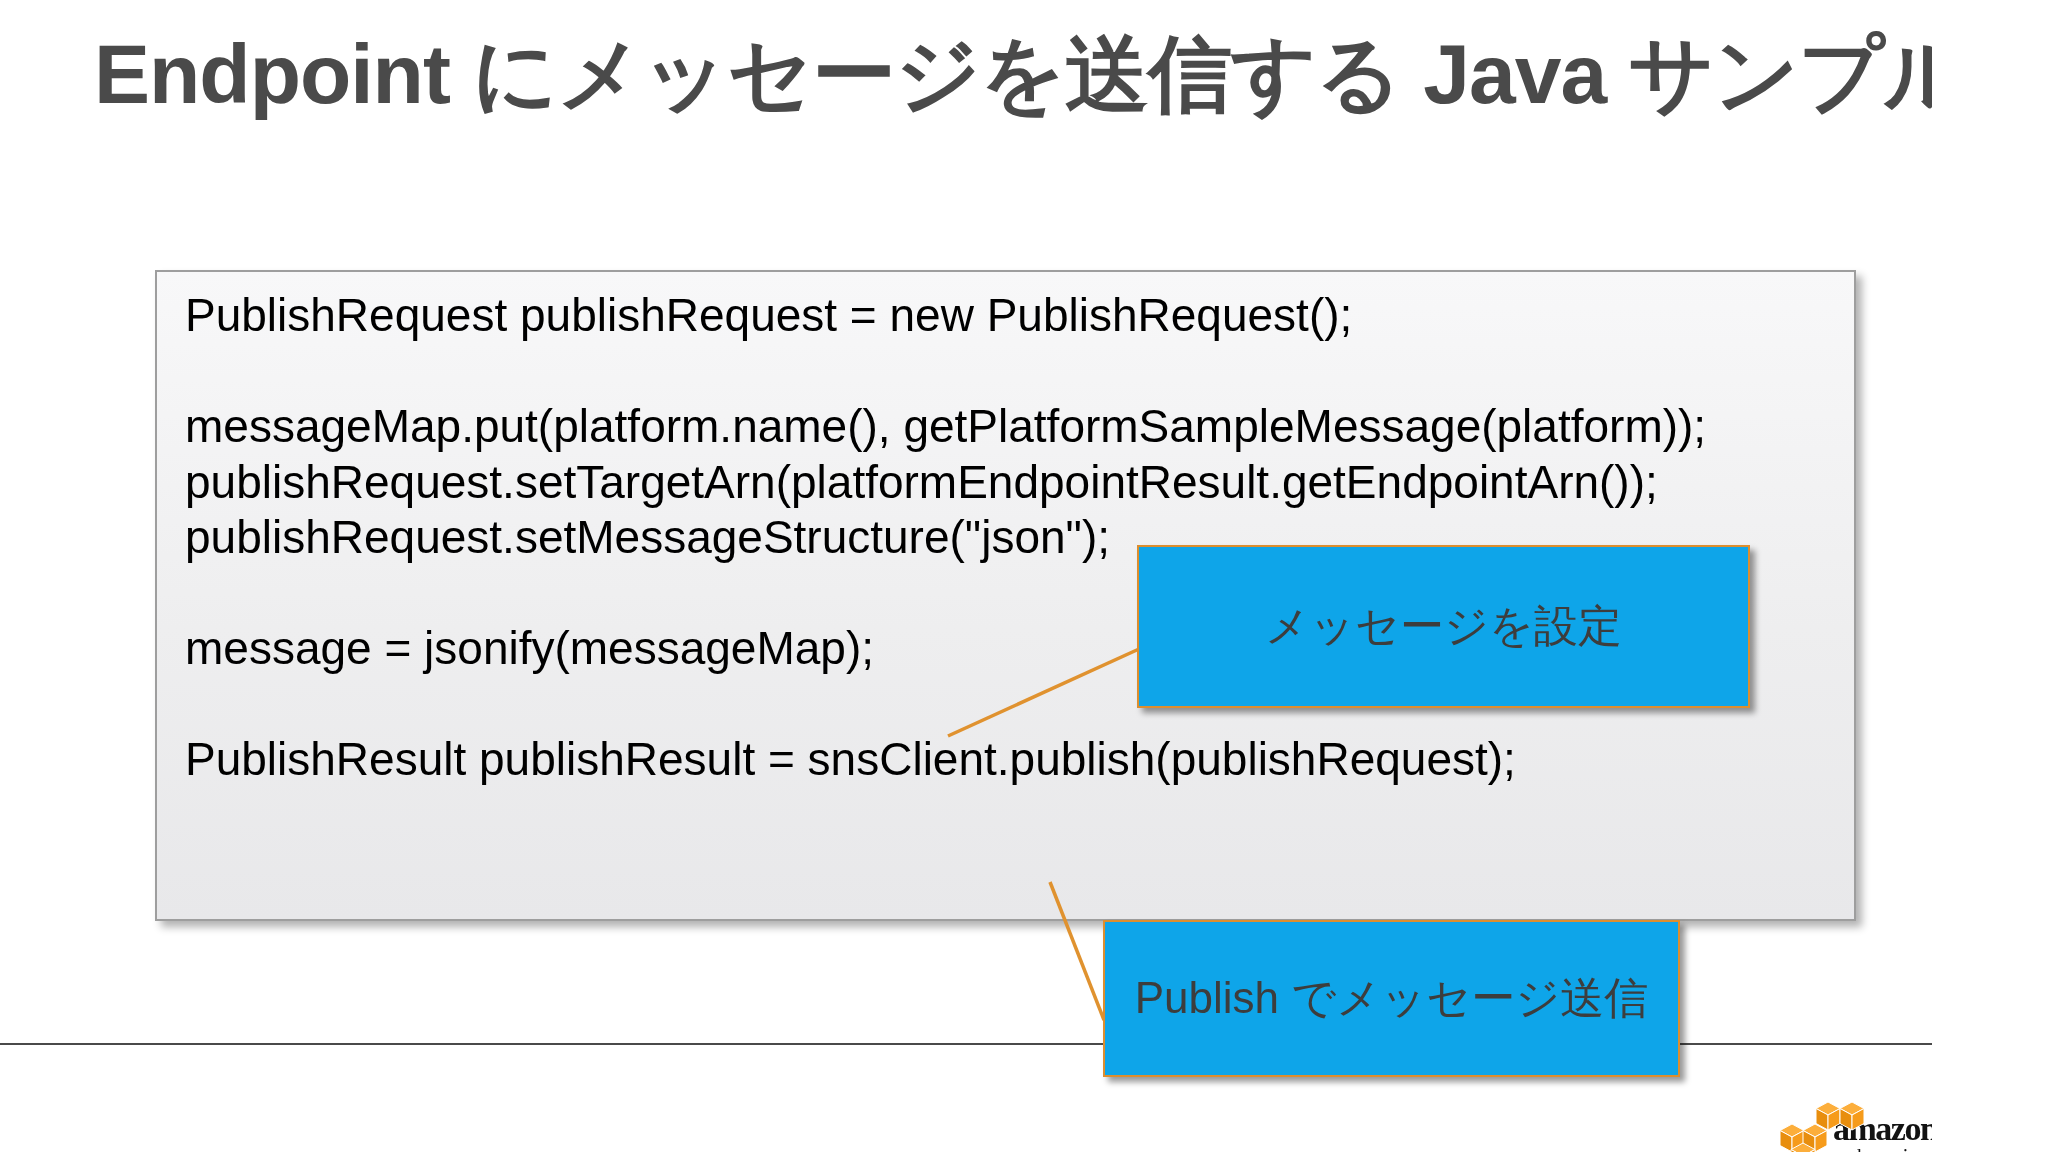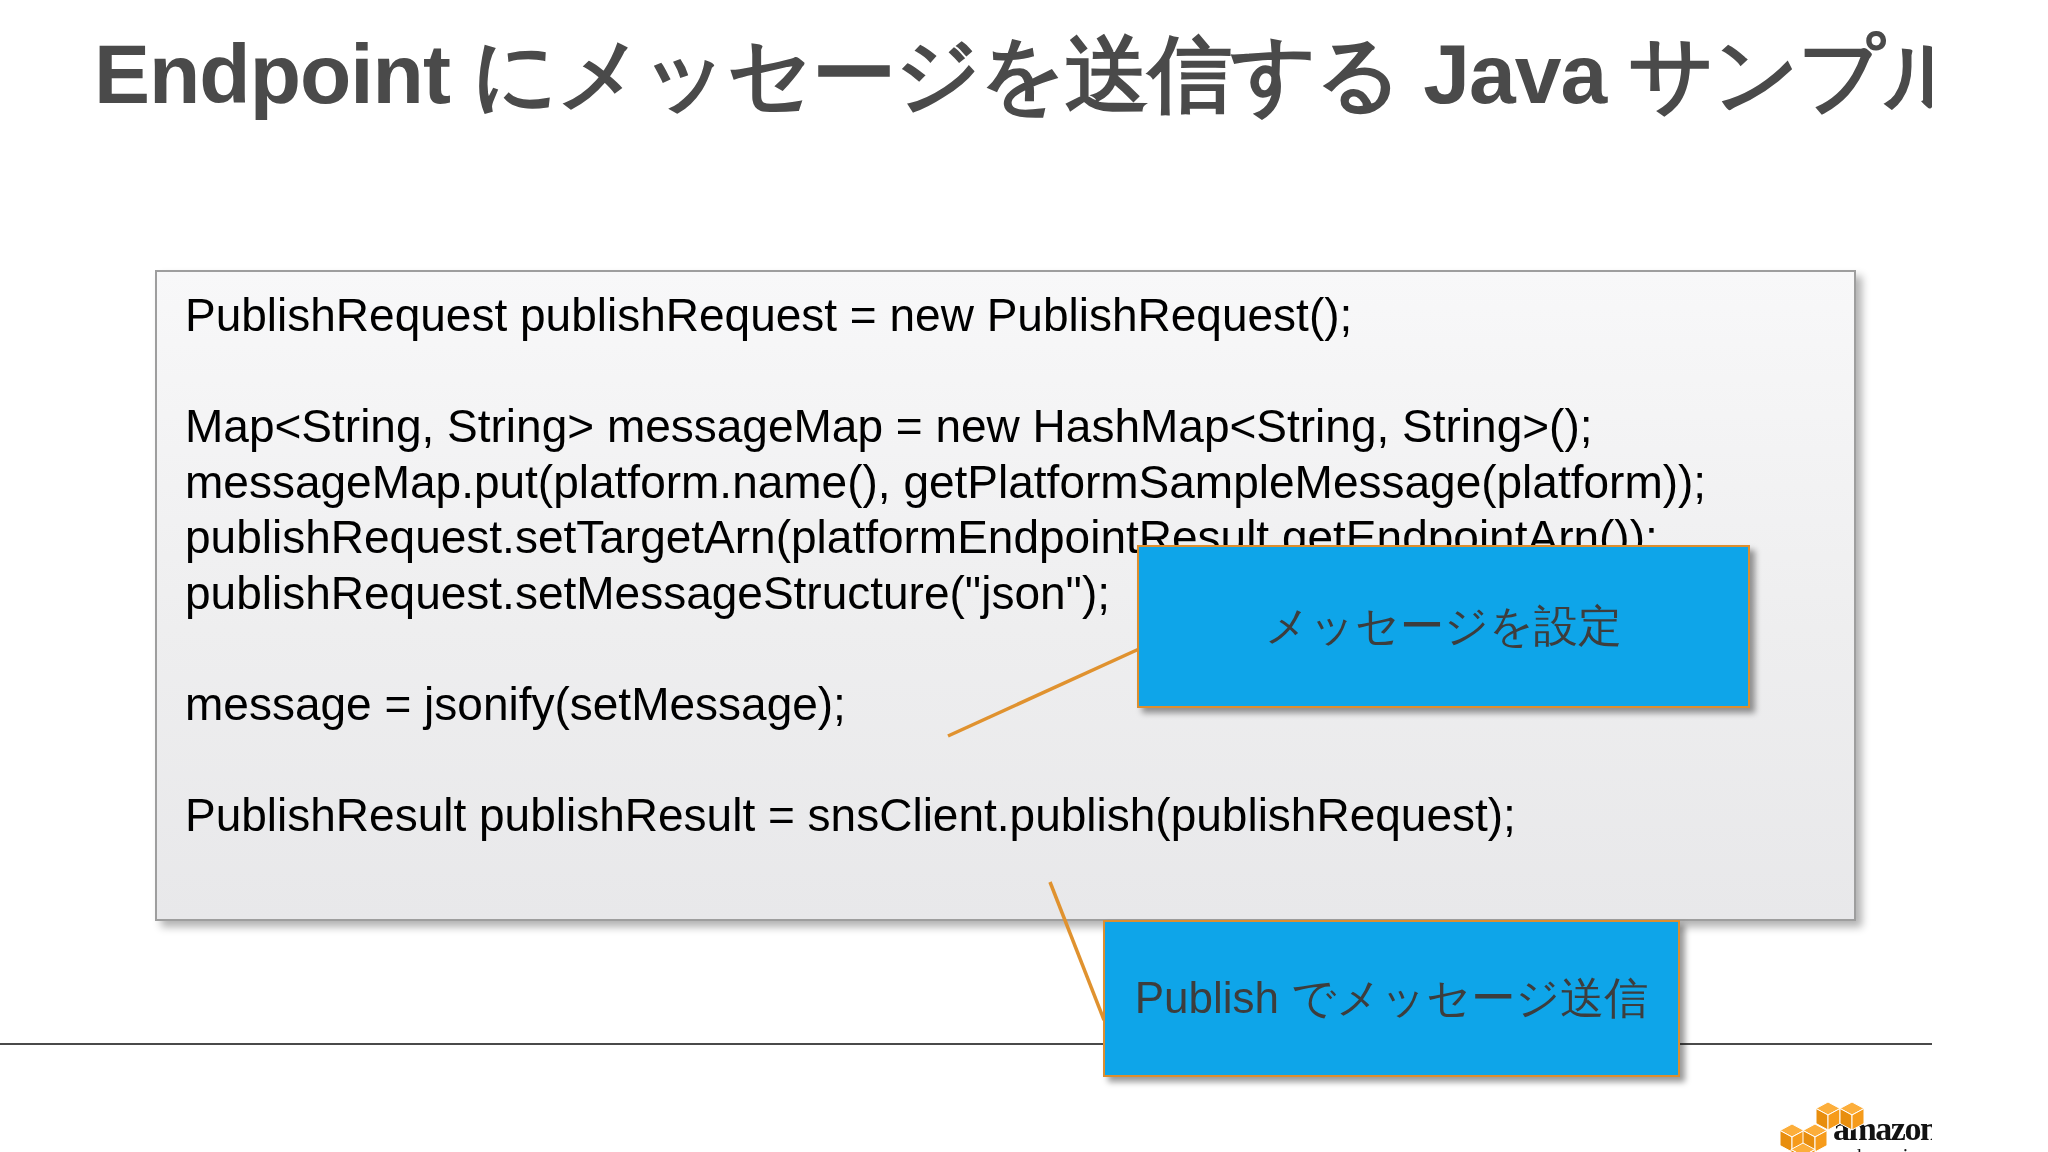--- a/index.html
+++ b/index.html
@@ -59,26 +59,25 @@
 </head>
 <body>
 
 <div class="slide">
 
   <h1 class="title">Endpoint にメッセージを送信する Java サンプル</h1>
 
   <div class="code-block">
     <div class="code-line">PublishRequest publishRequest = new PublishRequest();</div>
     <div class="code-line"></div>
-    <div class="code-line">Map&lt;String, String&gt; messageMap = new HashMap&lt;String, String&gt;();</div>
     <div class="code-line">messageMap.put(platform.name(), getPlatformSampleMessage(platform));</div>
     <div class="code-line">publishRequest.setTargetArn(platformEndpointResult.getEndpointArn());</div>
     <div class="code-line">publishRequest.setMessageStructure("json");</div>
     <div class="code-line"></div>
-    <div class="code-line">message = jsonify(setMessage);</div>
+    <div class="code-line">message = jsonify(messageMap);</div>
     <div class="code-line"></div>
     <div class="code-line">PublishResult publishResult = snsClient.publish(publishRequest);</div>
   </div>
 
   <div class="divider"></div>
 
   <svg class="overlay" viewBox="0 0 2048 1152">
     <line x1="948" y1="736" x2="1139" y2="649"></line>
     <line x1="1050" y1="882" x2="1104" y2="1020"></line>
   </svg>

